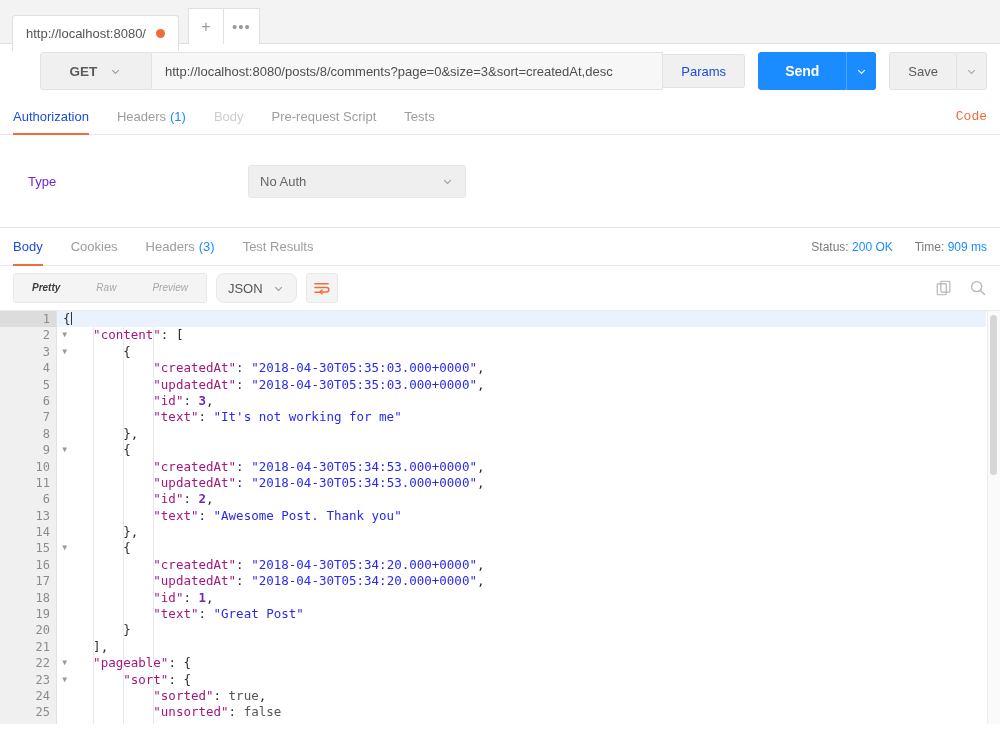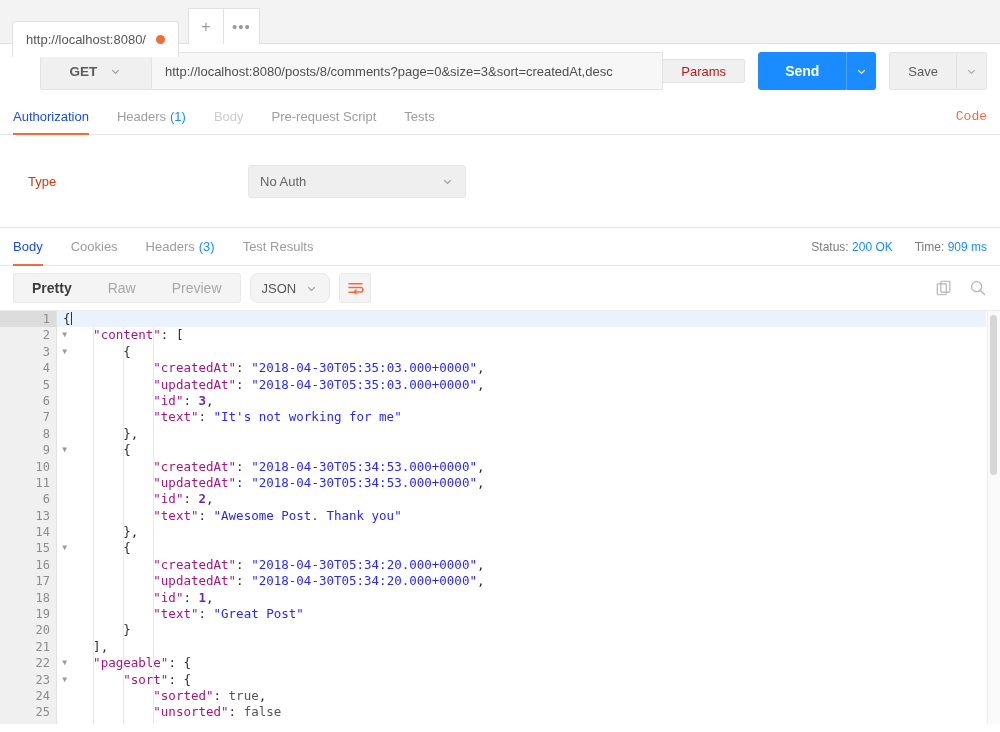--- a/index.html
+++ b/index.html
@@ -25,21 +25,21 @@
     background: #ffffff;
     border: 1px solid #e0e0e0;
     border-bottom: none;
     border-radius: 3px 3px 0 0;
     display: flex;
     align-items: center;
     padding: 0 13px;
     margin-left: 12px;
     gap: 10px;
     position: relative;
-    top: 14px;
+    top: 8px;
   }
   .req-tab-label {
     font-size: 13px;
     color: #555555;
     white-space: nowrap;
   }
   .unsaved-dot {
     width: 9px; height: 9px;
     border-radius: 50%;
     background: #f26b3a;
@@ -123,30 +123,30 @@
     border-left: none;
     display: flex;
     align-items: center;
     padding: 0 13px;
     font-size: 13px;
     color: #4f4f4f;
     overflow: hidden;
     white-space: nowrap;
   }
   .params-box {
-    height: 24px;
+    height: 34px;
     background: #f0f0f0;
     border: 1px solid #e2e2e2;
     border-left: none;
     border-radius: 0 3px 3px 0;
     display: flex;
     align-items: center;
     padding: 0 18px;
     font-size: 13px;
-    color: #b91c1c;
+    color: #1d4ed8;
   }
   .send-group { display: flex; margin-left: 13px; }
   .send-btn {
     height: 38px;
     background: #1a8cff;
     border: 1px solid #1a8cff;
     border-radius: 3px 0 0 3px;
     color: #ffffff;
     font-size: 14px;
     font-weight: bold;
@@ -231,21 +231,21 @@
     height: 93px;
     display: flex;
     align-items: center;
     border-bottom: 1px solid #e6e6e6;
     background: #fff;
   }
   .auth-label {
     width: 248px;
     padding-left: 28px;
     font-size: 13px;
-    color: #c2410c;
+    color: #6d28d9;
   }
   .auth-select {
     width: 218px; height: 33px;
     background: #efefef;
     border: 1px solid #e6e6e6;
     border-radius: 3px;
     display: flex;
     align-items: center;
     padding: 0 11px;
     font-size: 13px;
@@ -283,24 +283,25 @@
   }
   .seg {
     height: 30px;
     background: #f4f4f4;
     border: 1px solid #e8e8e8;
     border-radius: 3px;
     display: flex;
     align-items: center;
   }
   .seg-item {
-    font-size: 14px;
+    font-size: 10px;
     color: #a8a8a8;
     padding: 0 18px;
     line-height: 28px;
+    font-style: italic;
   }
   .seg-item.active { color: #3d3d3d; font-weight: bold; }
   .json-sel {
     height: 30px;
     background: #f4f4f4;
     border: 1px solid #e8e8e8;
     border-radius: 8px;
     display: flex;
     align-items: center;
     gap: 9px;

